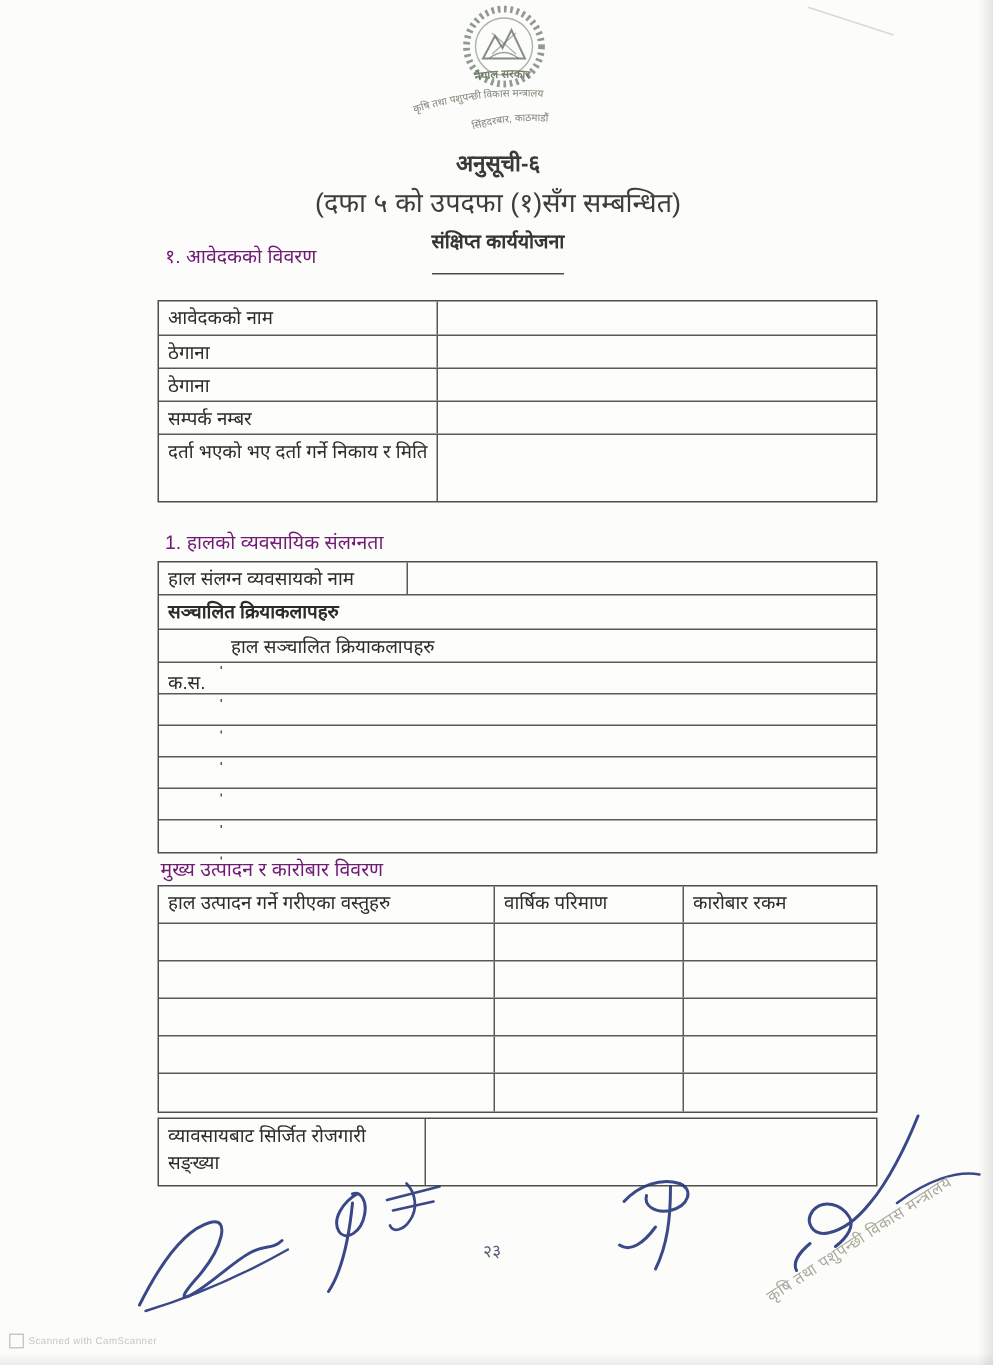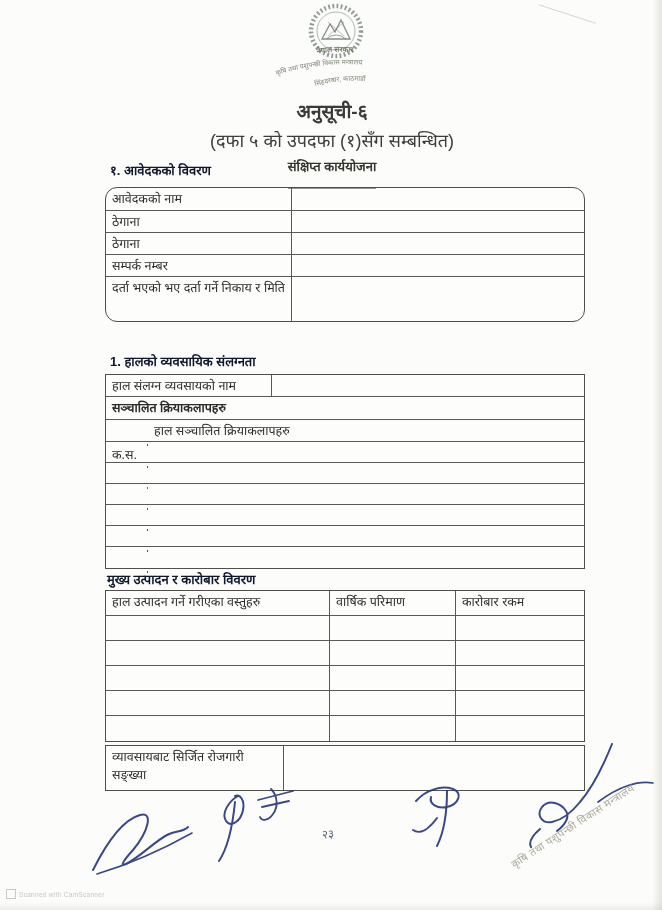--- a/index.html
+++ b/index.html
@@ -12,38 +12,38 @@
   .edge-right{position:absolute;top:0;right:0;width:10px;height:100%;
     background:linear-gradient(to right,rgba(0,0,0,0),rgba(120,120,115,0.18));}
   .edge-bottom{position:absolute;bottom:0;left:0;width:100%;height:8px;
     background:linear-gradient(to bottom,rgba(0,0,0,0),rgba(120,120,115,0.12));}
   .scratch{position:absolute;left:540px;top:-4px;width:60px;height:18px;
     border-bottom:1px solid #d9d9d3;transform:rotate(18deg);}
 
   .seal{position:absolute;left:258px;top:2px;width:160px;height:100px;}
 
   .title-block{position:absolute;left:132px;top:98px;width:400px;text-align:center;}
-  .title-schedule{font-size:19px;font-weight:700;color:#3a3a38;}
+  .title-schedule{font-size:15px;font-weight:700;color:#3a3a38;}
   .title-clause{font-size:18px;margin-top:4px;color:#3d3d3b;}
   .title-main{display:inline-block;font-size:13px;font-weight:700;margin-top:5px;
     color:#35352f;border-bottom:1.4px solid #4c4c46;padding-bottom:13px;}
 
-  .sec-heading{position:absolute;font-size:13px;font-weight:700;color:#0f172a;}
+  .sec-heading{position:absolute;font-size:13px;font-weight:400;color:#701a75;}
   .h1{left:110px;top:161px;}
   .h2{left:110px;top:352px;}
   .h3{left:107px;top:570px;}
 
   .tbl{position:absolute;left:105px;width:478px;border:1.5px solid #4e4e4a;background:rgba(255,255,255,0.4);}
   .tr{display:flex;border-bottom:1px solid #5a5a55;box-sizing:border-box;}
   .tr:last-child{border-bottom:none;}
   .td{box-sizing:border-box;padding:2px 6px 0 6px;font-size:12.5px;line-height:1.45;color:#2c2c28;}
   .lbl{border-right:1px solid #5a5a55;}
   .bold{font-weight:700;}
 
-  .t1{top:187px;border-radius:12px;}
+  .t1{top:200px;}
   .t1 .lbl{width:186px;}
   .t1 .val{flex:1;}
 
   .t2{top:374px;}
   .t2 .lbl-a{width:166px;border-right:1px solid #5a5a55;}
   .t2 .sn{width:42px;border-right:1px solid #5a5a55;margin-top:24px;}
   .t2 .val{flex:1;}
 
   .t3{top:590px;}
   .t3 .c1{width:224px;border-right:1px solid #5a5a55;}

